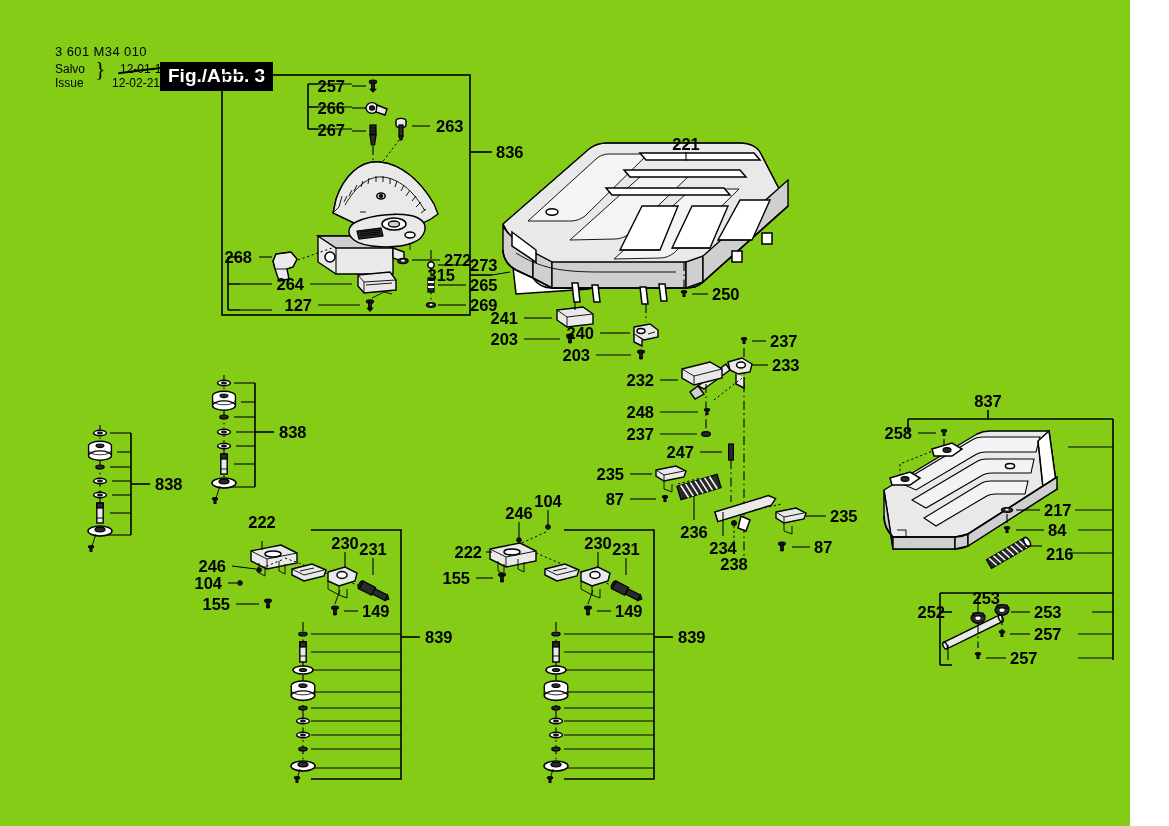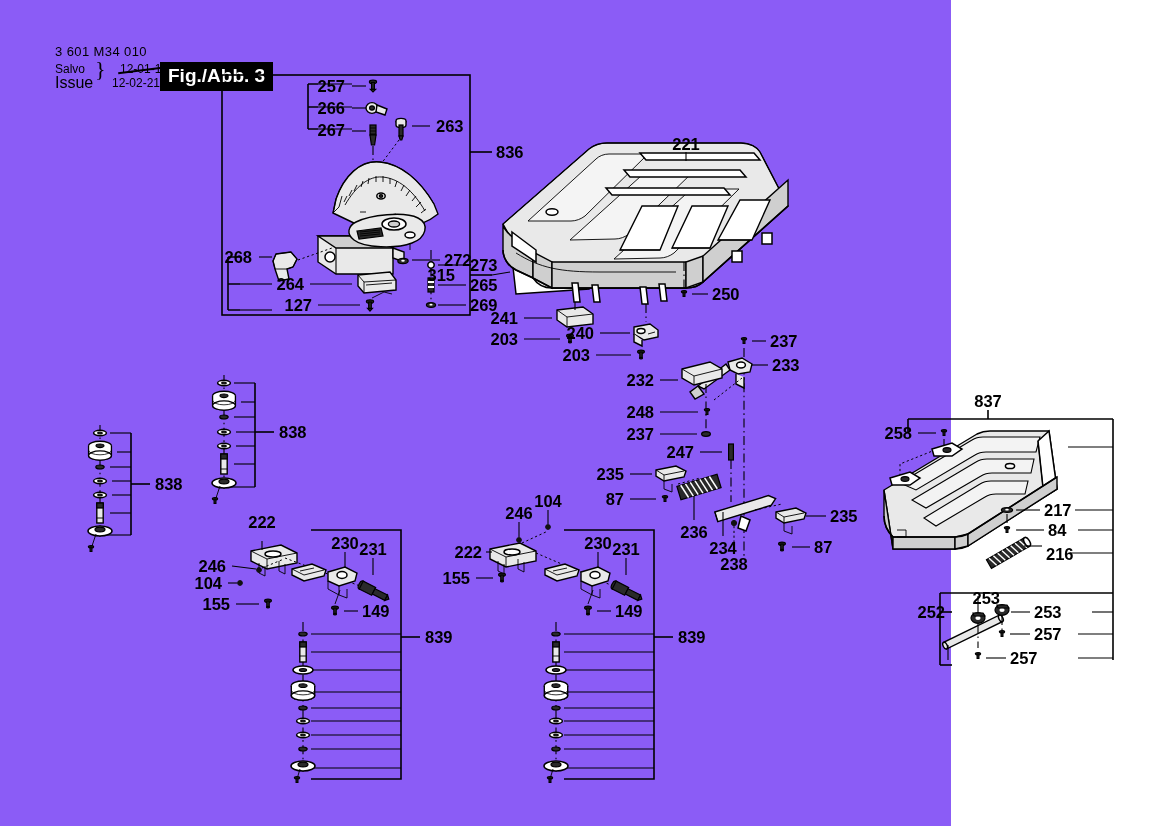--- a/index.html
+++ b/index.html
@@ -1,23 +1,23 @@
 <!DOCTYPE html>
 <html><head>
 <meta charset="utf-8">
 <title>Parts Diagram</title>
 <style>
   html,body{margin:0;padding:0;background:#fff;}
   body{width:1169px;height:826px;font-family:"Liberation Sans",sans-serif;overflow:hidden;}
-  #sheet{position:relative;width:951px;height:826px;background:#8b5cf6;}
+  #sheet{position:relative;width:1130px;height:826px;background:#84cc16;}
   svg{position:absolute;left:0;top:0;}
   .hdr{position:absolute;font-family:"Liberation Sans",sans-serif;color:#000;white-space:pre;}
   #partno{left:55px;top:44px;font-size:13px;letter-spacing:.4px;}
   #standlbl{left:55px;top:62px;font-size:12px;line-height:14px;}
-  #issuelbl{left:55px;top:76px;font-size:16px;line-height:14px;}
+  #issuelbl{left:55px;top:76px;font-size:12px;line-height:14px;}
   #brace{left:95px;top:58px;font-size:22px;line-height:22px;font-family:"Liberation Serif",serif;}
   #date-old{left:112px;top:62px;font-size:12px;line-height:14px;position:absolute;margin-left:8px;}
   #date-old span{position:relative;}
   #date-old span:after{content:"";position:absolute;left:-2px;right:-2px;top:50%;height:1.6px;background:#000;transform:rotate(-7deg);}
   #date-new{left:112px;top:76px;font-size:12px;line-height:14px;}
   #figbox{left:160px;top:62px;background:#000;color:#fff;font-size:19px;font-weight:bold;padding:3px 8px 4px 8px;letter-spacing:0px;}
   #footer{left:55px;top:723px;font-size:11.5px;line-height:13.6px;color:#000;}
 </style>
 </head>
 <body>

